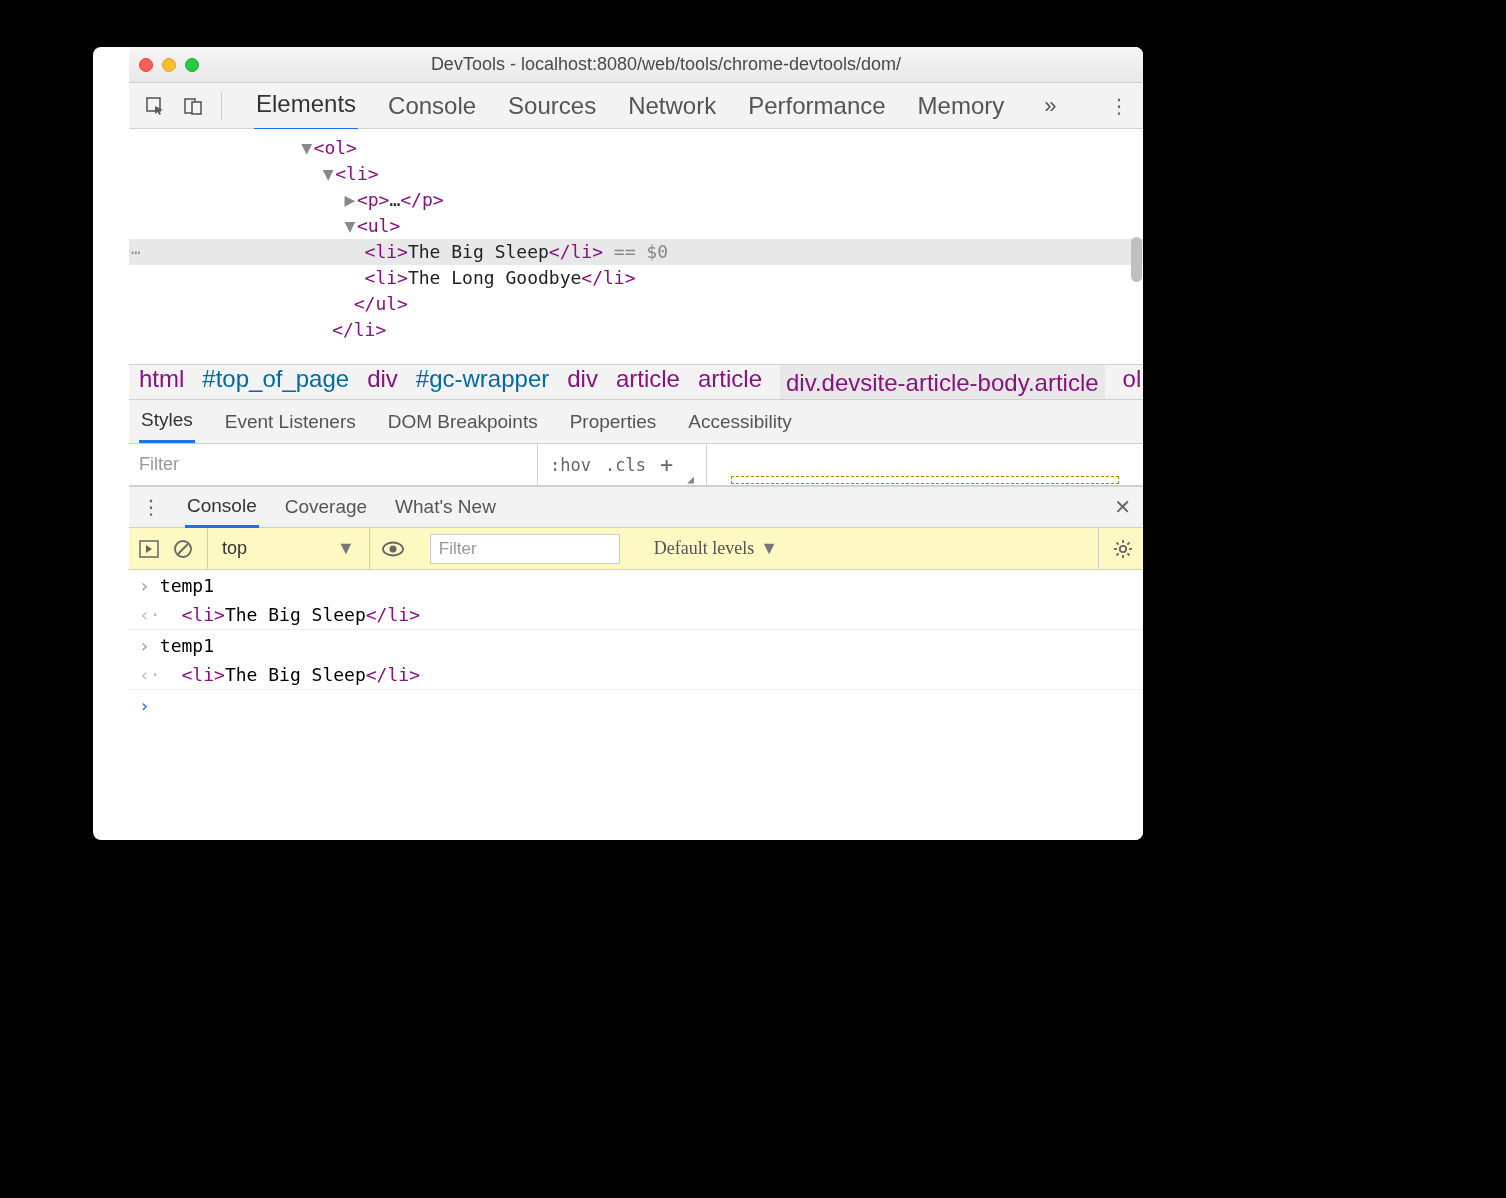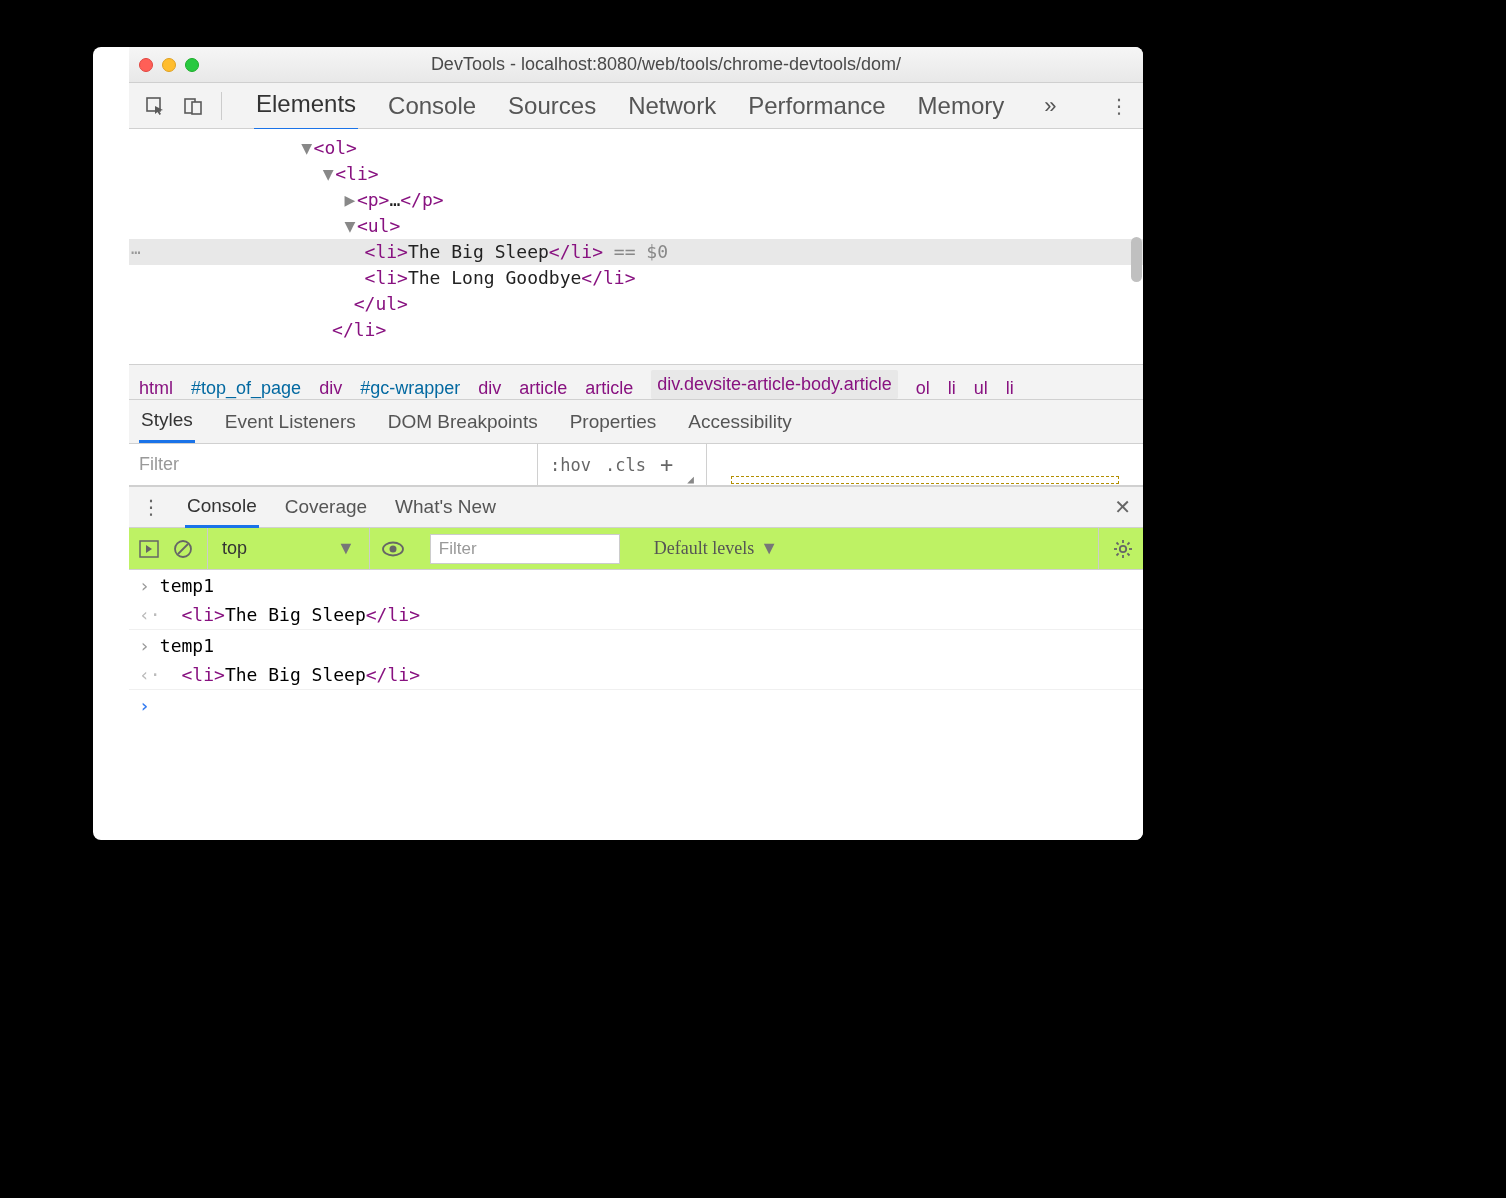--- a/index.html
+++ b/index.html
@@ -77,24 +77,24 @@
   .caret { color:#888; display:inline-block; width:14px; text-align:center; }
   .ellipsis-dots { position:absolute; left:2px; color:#999; font-size:16px; }
   .scroll-thumb { position:absolute; right:1px; top:108px; width:11px; height:45px; background:#c0c0c0; border-radius:6px; }
   
   .breadcrumb {
     height: 36px;
     border-top:1px solid #d0d0d0;
     border-bottom:1px solid #d0d0d0;
     background:#f3f3f3;
     display:flex;
-    align-items:flex-end;
+    align-items:flex-start;
     padding:0 10px;
     gap:18px;
-    font-size:18px;
+    font-size:24px;
     overflow:hidden;
   }
   .bc { color:#881280; white-space:nowrap; }
   .bc.id { color:#0369a1; }
   .bc.hl { background:#e8e8e8; padding:4px 6px; border-radius:2px; }
   
   .styles-tabs {
     height:44px;
     background:#f3f3f3;
     border-bottom:1px solid #d0d0d0;
@@ -133,21 +133,21 @@
     font-size:19px;
     color:#555;
   }
   .drawer-tab { padding:8px 2px; cursor:pointer; }
   .drawer-tab.active { color:#333; border-bottom:3px solid #1a73e8; }
   .drawer-close { margin-left:auto; color:#666; font-size:20px; cursor:pointer; }
   
   .console-toolbar {
     height:42px;
     border-bottom:1px solid #d0d0d0;
-    background:#bef264;
+    background:#fef9c3;
     display:flex;
     align-items:center;
     padding:0 10px;
     gap:14px;
     font-size:18px;
     color:#555;
   }
   .ctx-select { display:flex; align-items:center; gap:90px; color:#333; border-left:1px solid #ccc; padding-left:14px; height:100%; }
   .sel-caret { color:#777; }
   .console-filter { border:1px solid #ccc; background:#fff; padding:4px 8px; color:#333; width:190px; font-size:17px; font-family:inherit; }

